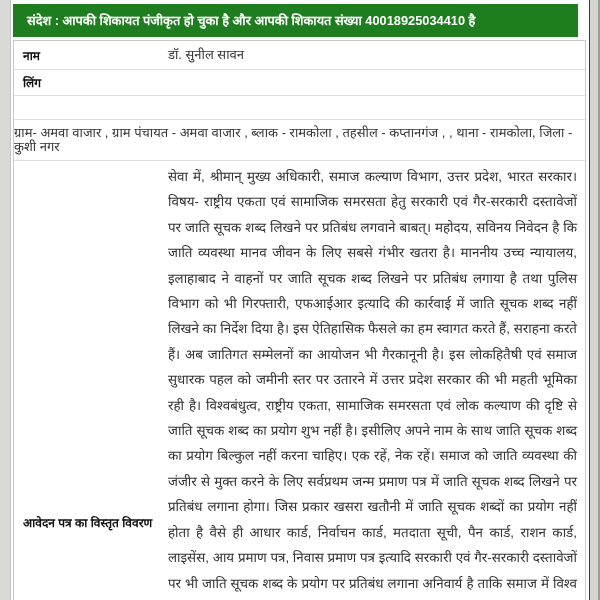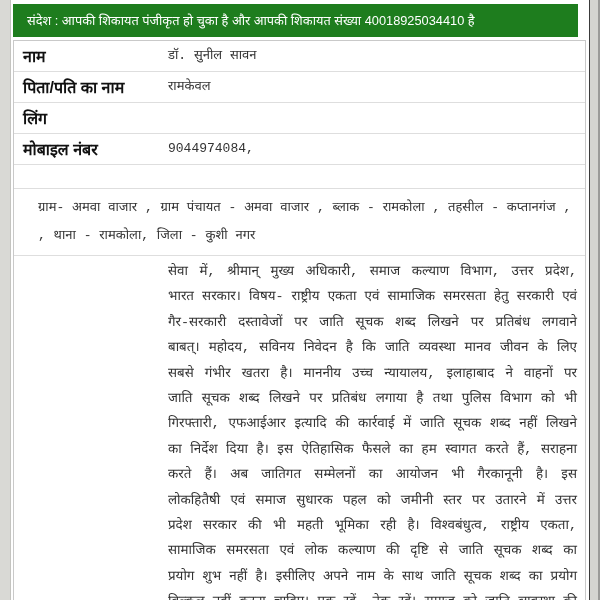--- a/index.html
+++ b/index.html
@@ -44,21 +44,21 @@
     width: 573px;
   }
   .message-bar {
     margin-top: 4px;
     width: 551px;              
     height: 33px;
     line-height: 33px;
     background: #1e7d1e;
     color: #ffffff;
     font-size: 12.8px;
-    font-weight: normal;
+    font-weight: bold;
     padding-left: 14px;
     white-space: nowrap;
     overflow: hidden;
   }
   .detail-table {
     margin-top: 3px;
     width: 571px;
     border: 1px solid #c9c9c9;
     background: #ffffff;
   }
@@ -66,48 +66,46 @@
     display: flex;
     border-bottom: 1px solid #dedede;
   }
   .row:last-child {
     border-bottom: none;
   }
   .cell-label {
     width: 141px;
     flex: 0 0 141px;
     padding: 4px 4px 4px 9px;
-    font-size: 16px;
+    font-size: 12px;
     font-weight: bold;
     color: #111111;
     display: flex;
     align-items: center;
   }
   .cell-value {
     flex: 1;
     padding: 4px 8px 4px 0;
     font-size: 13px;
     color: #333333;
     display: flex;
     align-items: center;
     line-height: 20px;
-    font-family: Liberation Mono, monospace;
   }
   .row-name .cell-value,
   .row-father .cell-value,
   .row-gender .cell-value,
   .row-mobile .cell-value { min-height: 16px; }
   .row-name, .row-father, .row-gender, .row-mobile { min-height: 25px; }
   .row-email { min-height: 23px; }
   .row-address { min-height: 40px; }
   .row-address .cell-value {
-    line-height: 28px;
+    line-height: 14px;
     padding-top: 5px;
     padding-bottom: 5px;
-    margin-left: 24px;
   }
   .row-detail .cell-label {
     align-items: center;
   }
   .row-detail .cell-value {
     display: block;
     font-size: 13.4px;
     line-height: 25.4px;
     color: #333333;
     text-align: justify;
@@ -126,33 +124,25 @@
 
     <div class="message-bar">संदेश : आपकी शिकायत पंजीकृत हो चुका है और आपकी शिकायत संख्या 40018925034410 है</div>
 
     <div class="detail-table">
 
       <div class="row row-name">
         <div class="cell-label">नाम</div>
         <div class="cell-value">डॉ. सुनील सावन</div>
       </div>
 
-      <div class="row row-father">
-        <div class="cell-label">पिता/पति का नाम</div>
-        <div class="cell-value">रामकेवल</div>
-      </div>
 
       <div class="row row-gender">
         <div class="cell-label">लिंग</div>
       </div>
 
-      <div class="row row-mobile">
-        <div class="cell-label">मोबाइल नंबर</div>
-        <div class="cell-value">9044974084,</div>
-      </div>
 
       <div class="row row-email">
         <div class="cell-value"></div>
       </div>
 
       <div class="row row-address">
         <div class="cell-value">ग्राम- अमवा वाजार , ग्राम पंचायत - अमवा वाजार , ब्लाक - रामकोला , तहसील - कप्तानगंज , , थाना - रामकोला, जिला - कुशी नगर</div>
       </div>
 
       <div class="row row-detail">

